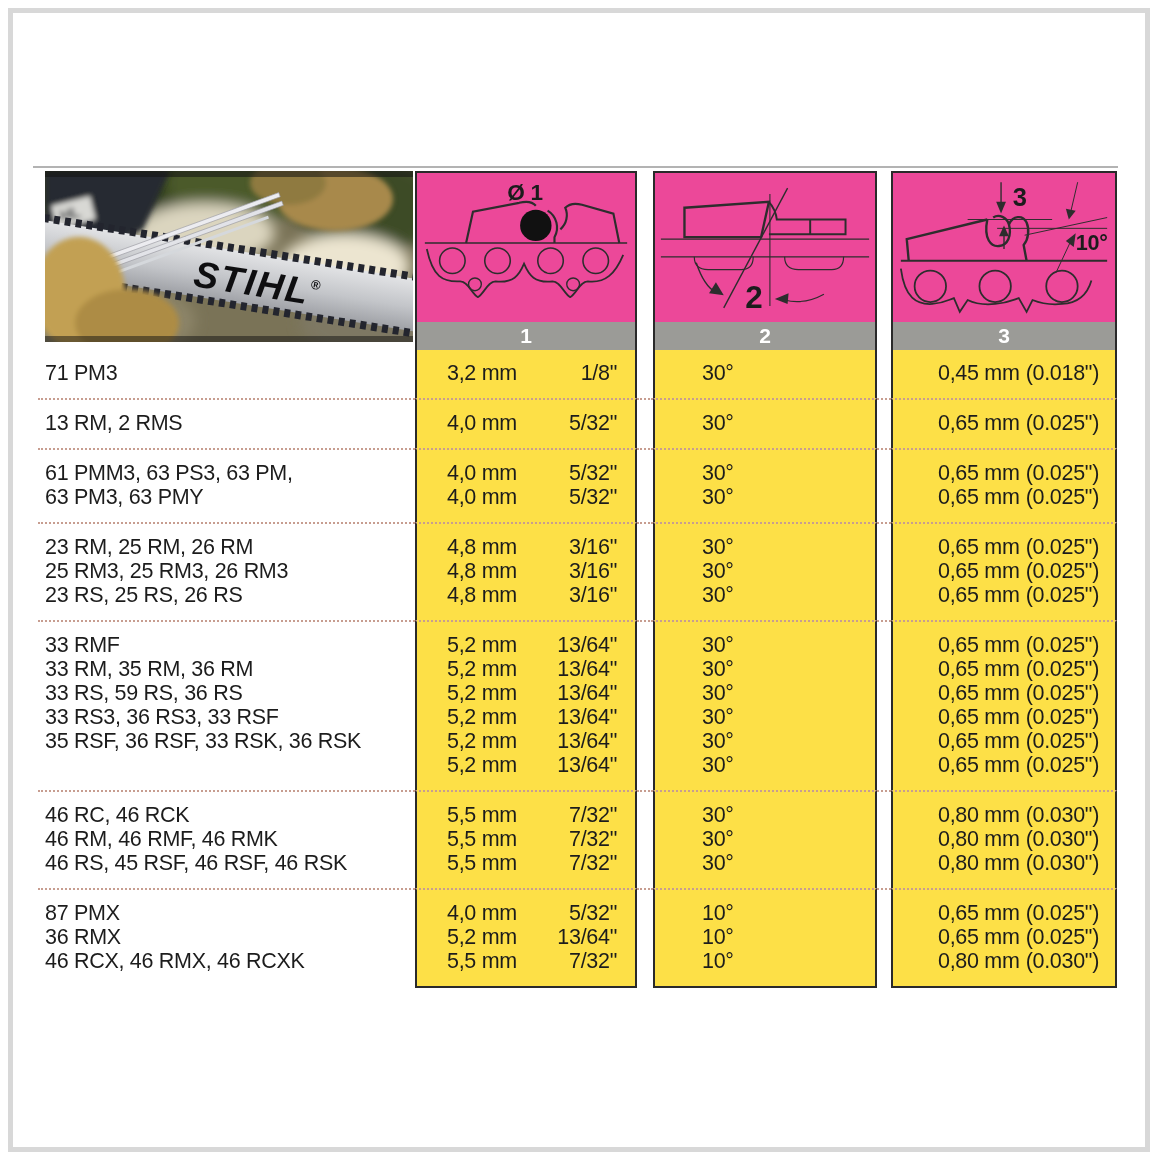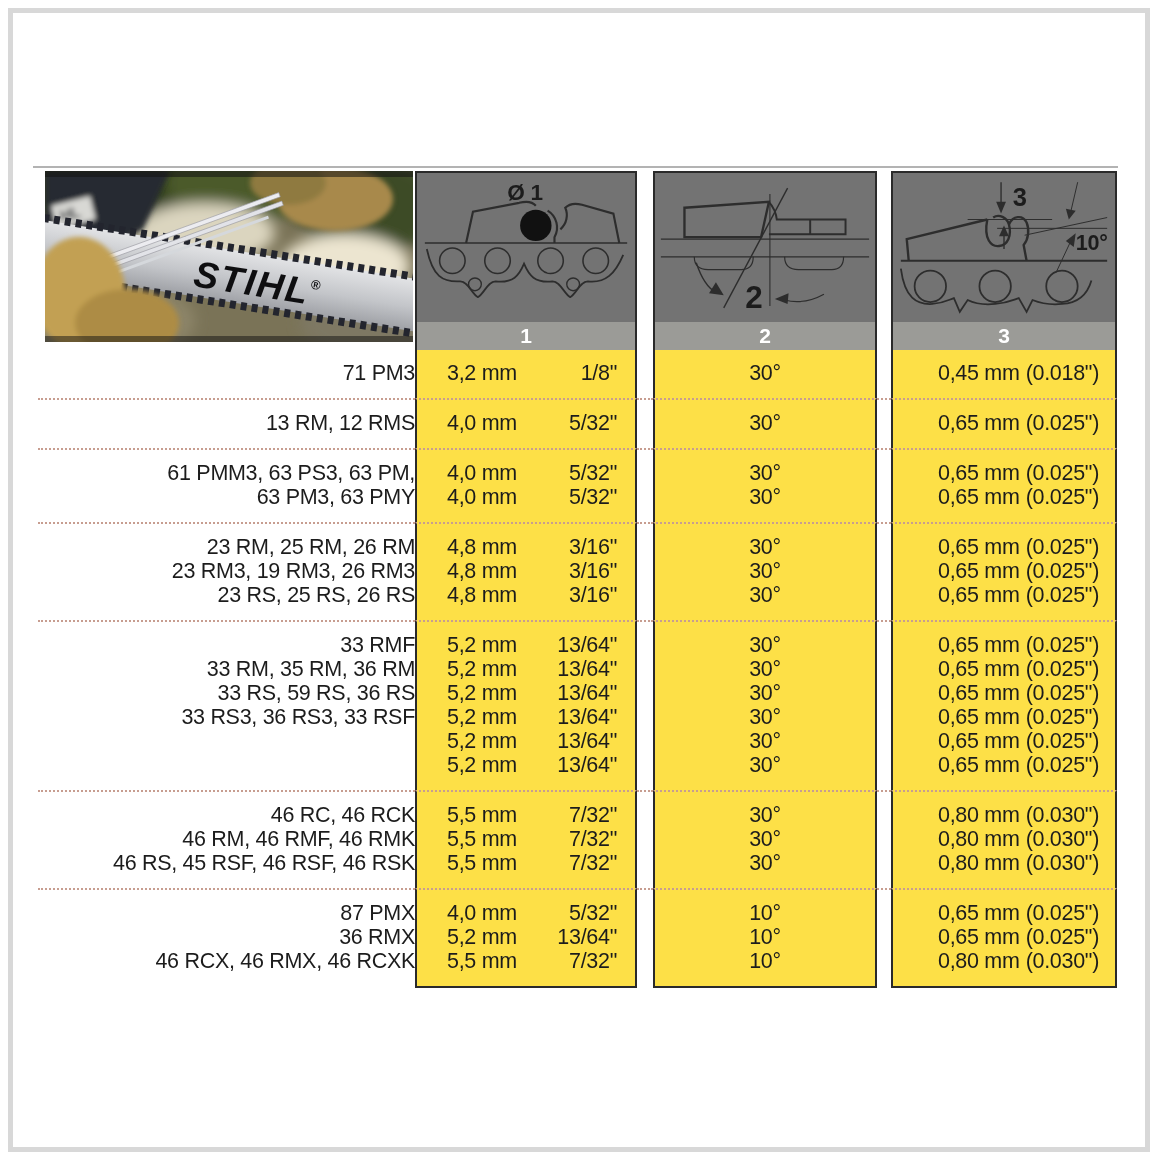--- a/index.html
+++ b/index.html
@@ -10,36 +10,36 @@
   .top-rule{position:absolute;left:33px;top:166px;width:1085px;height:2px;background:#b3b3b3;}
 
   .spec-table{position:absolute;left:38px;top:171px;
       display:grid;grid-template-columns:377px 222px 16px 224px 14px 226px;
       font-size:21.5px;letter-spacing:-0.3px;line-height:24px;}
 
   
   .h-cell{height:177px;}
   .h-name{padding-left:7px;}
   .h-name svg{display:block;}
-  .h-box{border:2px solid #2a2a2a;border-bottom:none;background:#737373;
+  .h-box{border:2px solid #2a2a2a;border-bottom:none;background:#ec4899;
          display:flex;flex-direction:column;}
   .diagram{flex:1;overflow:hidden;}
   .diagram svg{display:block;width:100%;height:100%;}
   .num-bar{height:28px;background:#9b9b97;color:#fff;font-weight:bold;font-size:21px;
            letter-spacing:0;display:flex;align-items:center;justify-content:center;}
 
   
   .cell{padding:11px 0 13px;background:transparent;}
   .c-box{border-left:2px solid #2a2a2a;border-right:2px solid #2a2a2a;background:#fde047;}
   .c-box.last{border-bottom:2px solid #2a2a2a;}
   .sep{border-top:2px dotted #c79d90;}
   .line{height:24px;white-space:nowrap;}
-  .c-name .line{padding-left:7px;text-align:right;}
+  .c-name .line{padding-left:7px;}
   .c-file .line{display:flex;justify-content:space-between;padding:0 18px 0 30px;}
-  .c-angle .line{text-align:center;}
+  .c-angle .line{text-align:left;margin-left:47px;}
   .c-depth .line{display:flex;justify-content:space-between;padding:0 16px 0 45px;}
 
   .dg{stroke:#2d2d2d;fill:none;}
   .dg-txt{fill:#1c1c1c;font-family:"Liberation Sans","DejaVu Sans",sans-serif;}
 </style>
 </head>
 <body>
 
 <div class="outer-frame"></div>
 <div class="top-rule"></div>
@@ -204,21 +204,21 @@
     </div>
     <div class="cell c-gap"></div>
     <div class="cell c-box c-depth">
       <div class="line">
         <div class="span">0,45 mm</div>
         <div class="span">(0.018")</div>
       </div>
     </div>
     <div class="cell c-name sep">
       <div class="line">
-        <div class="span">13 RM, 12 RMS</div>
+        <div class="span">13 RM, 2 RMS</div>
       </div>
     </div>
     <div class="cell c-box c-file sep">
       <div class="line">
         <div class="span">4,0 mm</div>
         <div class="span">5/32"</div>
       </div>
     </div>
     <div class="cell c-gap sep"></div>
     <div class="cell c-box c-angle sep">
@@ -269,21 +269,21 @@
       <div class="line">
         <div class="span">0,65 mm</div>
         <div class="span">(0.025")</div>
       </div>
     </div>
     <div class="cell c-name sep">
       <div class="line">
         <div class="span">23 RM, 25 RM, 26 RM</div>
       </div>
       <div class="line">
-        <div class="span">23 RM3, 19 RM3, 26 RM3</div>
+        <div class="span">25 RM3, 25 RM3, 26 RM3</div>
       </div>
       <div class="line">
         <div class="span">23 RS, 25 RS, 26 RS</div>
       </div>
     </div>
     <div class="cell c-box c-file sep">
       <div class="line">
         <div class="span">4,8 mm</div>
         <div class="span">3/16"</div>
       </div>
@@ -329,20 +329,23 @@
       </div>
       <div class="line">
         <div class="span">33 RM, 35 RM, 36 RM</div>
       </div>
       <div class="line">
         <div class="span">33 RS, 59 RS, 36 RS</div>
       </div>
       <div class="line">
         <div class="span">33 RS3, 36 RS3, 33 RSF</div>
       </div>
+      <div class="line">
+        <div class="span">35 RSF, 36 RSF, 33 RSK, 36 RSK</div>
+      </div>
     </div>
     <div class="cell c-box c-file sep">
       <div class="line">
         <div class="span">5,2 mm</div>
         <div class="span">13/64"</div>
       </div>
       <div class="line">
         <div class="span">5,2 mm</div>
         <div class="span">13/64"</div>
       </div>

